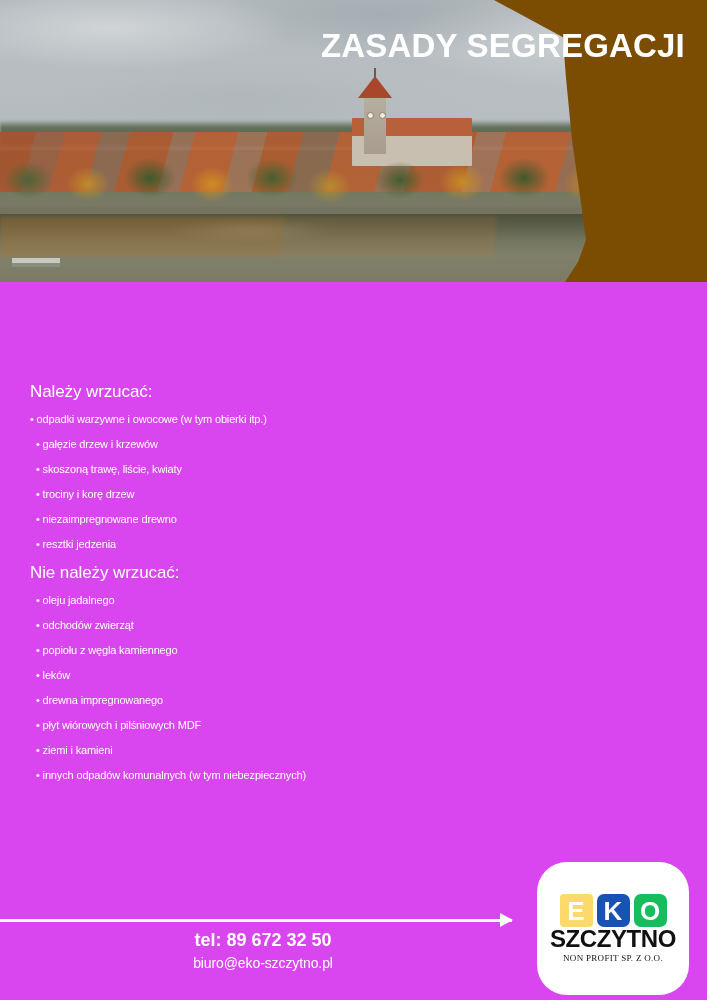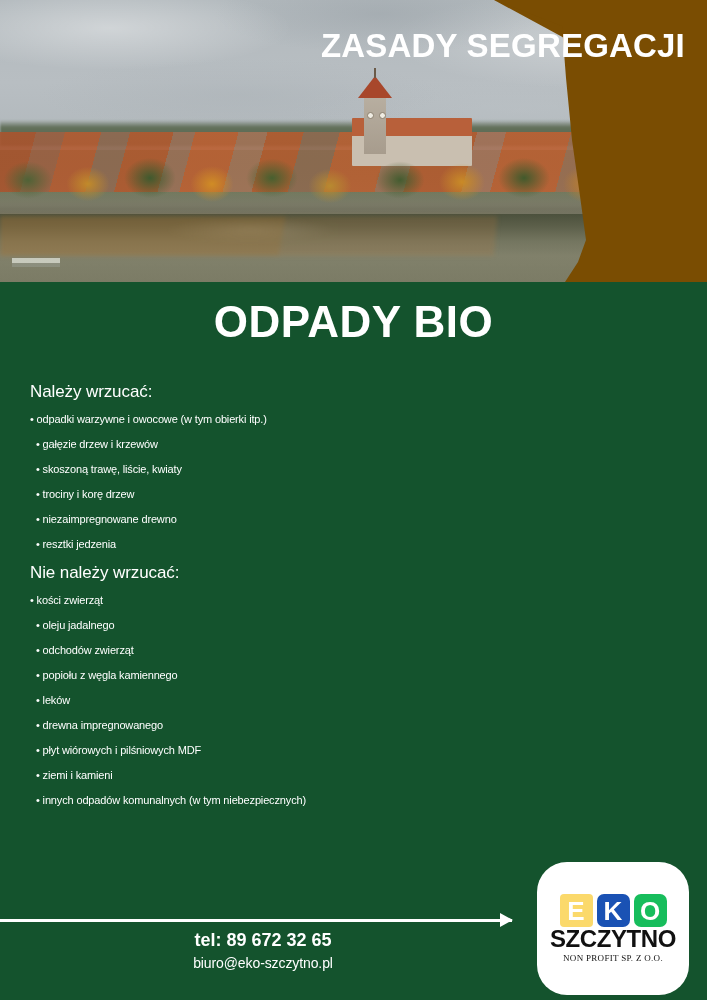--- a/index.html
+++ b/index.html
@@ -8,21 +8,21 @@
     font-family: "Liberation Sans", sans-serif;
     background: #7a4d02;
     position: relative;
     overflow: hidden;
   }
 
   
   .poster {
     position: absolute;
     inset: 0;
-    background: #14532d;
+    background: #d946ef;
   }
 
   
   .hero {
     position: absolute;
     left: 0; top: 0;
     width: 707px; height: 282px;
     overflow: hidden;
   }
   .hero-photo {
@@ -291,57 +291,55 @@
       <div class="water"></div>
       <div class="water-refl"></div>
       <div class="bench"></div>
     </div>
     <div class="hero-wedge"></div>
     <div class="hero-round"></div>
   </div>
 
   <div class="header-title">ZASADY SEGREGACJI</div>
 
-  <div class="main-heading">ODPADY BIO</div>
 
   <div class="content">
 
     <div class="section">
       <div class="section-title">Należy wrzucać:</div>
       <ul class="bullet-list">
         <li>• odpadki warzywne i owocowe (w tym obierki itp.)</li>
         <li class="indent">• gałęzie drzew i krzewów</li>
         <li class="indent">• skoszoną trawę, liście, kwiaty</li>
         <li class="indent">• trociny i korę drzew</li>
         <li class="indent">• niezaimpregnowane drewno</li>
         <li class="indent">• resztki jedzenia</li>
       </ul>
     </div>
 
     <div class="section">
       <div class="section-title">Nie należy wrzucać:</div>
       <ul class="bullet-list">
-        <li>• kości zwierząt</li>
         <li class="indent">• oleju jadalnego</li>
         <li class="indent">• odchodów zwierząt</li>
         <li class="indent">• popiołu z węgla kamiennego</li>
         <li class="indent">• leków</li>
         <li class="indent">• drewna impregnowanego</li>
         <li class="indent">• płyt wiórowych i pilśniowych MDF</li>
         <li class="indent">• ziemi i kamieni</li>
         <li class="indent">• innych odpadów komunalnych (w tym niebezpiecznych)</li>
       </ul>
     </div>
 
   </div>
 
   <div class="footer-arrow"></div>
 
   <div class="footer-text">
-    <div class="footer-tel">tel: 89 672 32 65</div>
+    <div class="footer-tel">tel: 89 672 32 50</div>
     <div class="footer-email">biuro@eko-szczytno.pl</div>
   </div>
 
   <div class="logo">
     <div class="logo-letters">
       <div class="logo-sq e">E</div>
       <div class="logo-sq k">K</div>
       <div class="logo-sq o">O</div>
     </div>
     <div class="logo-name">SZCZYTNO</div>

